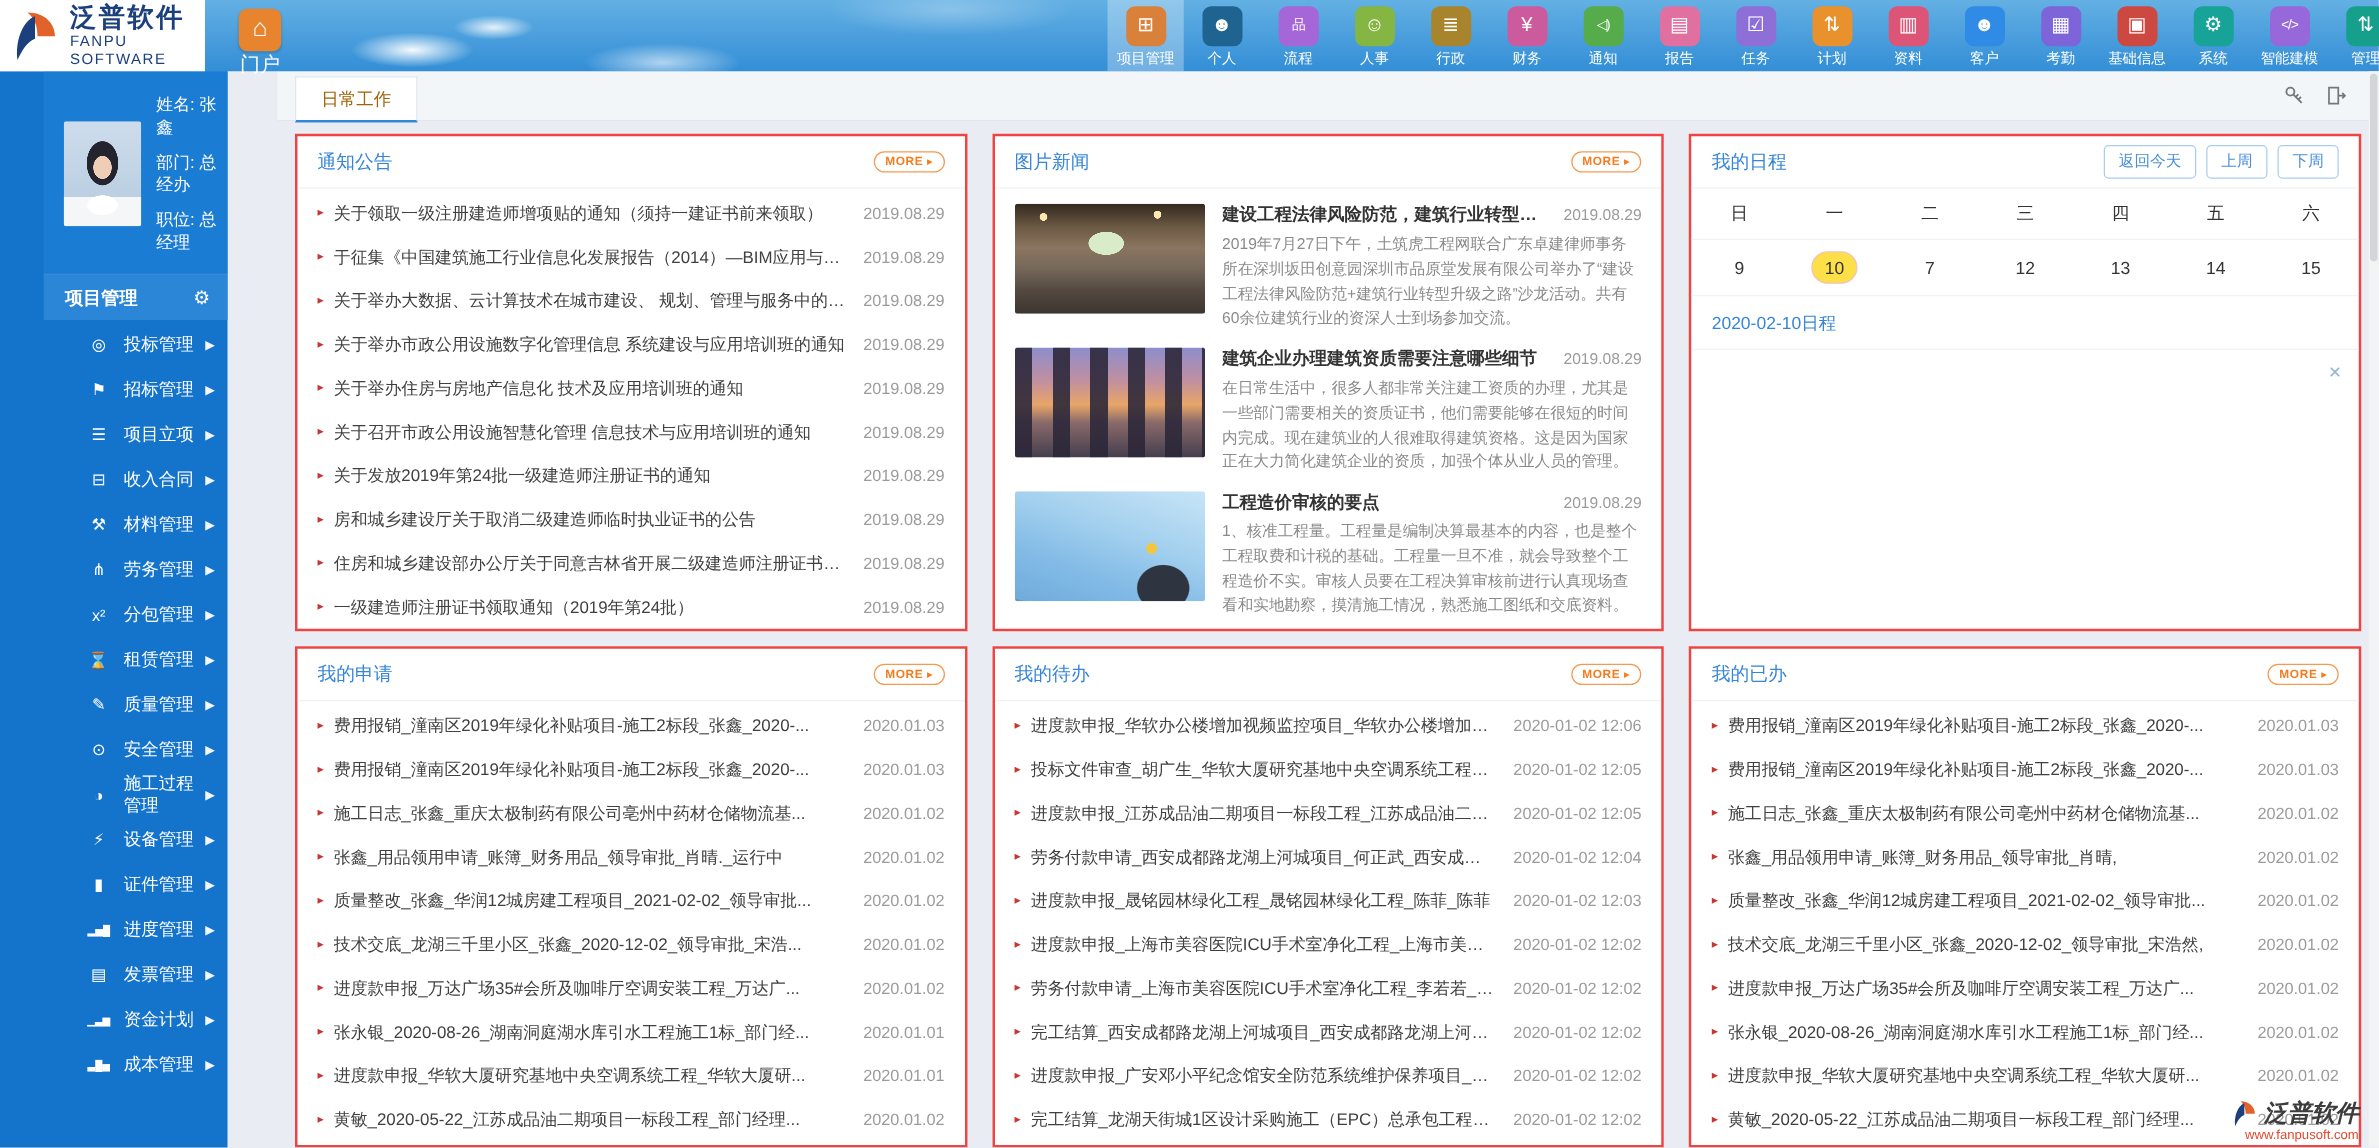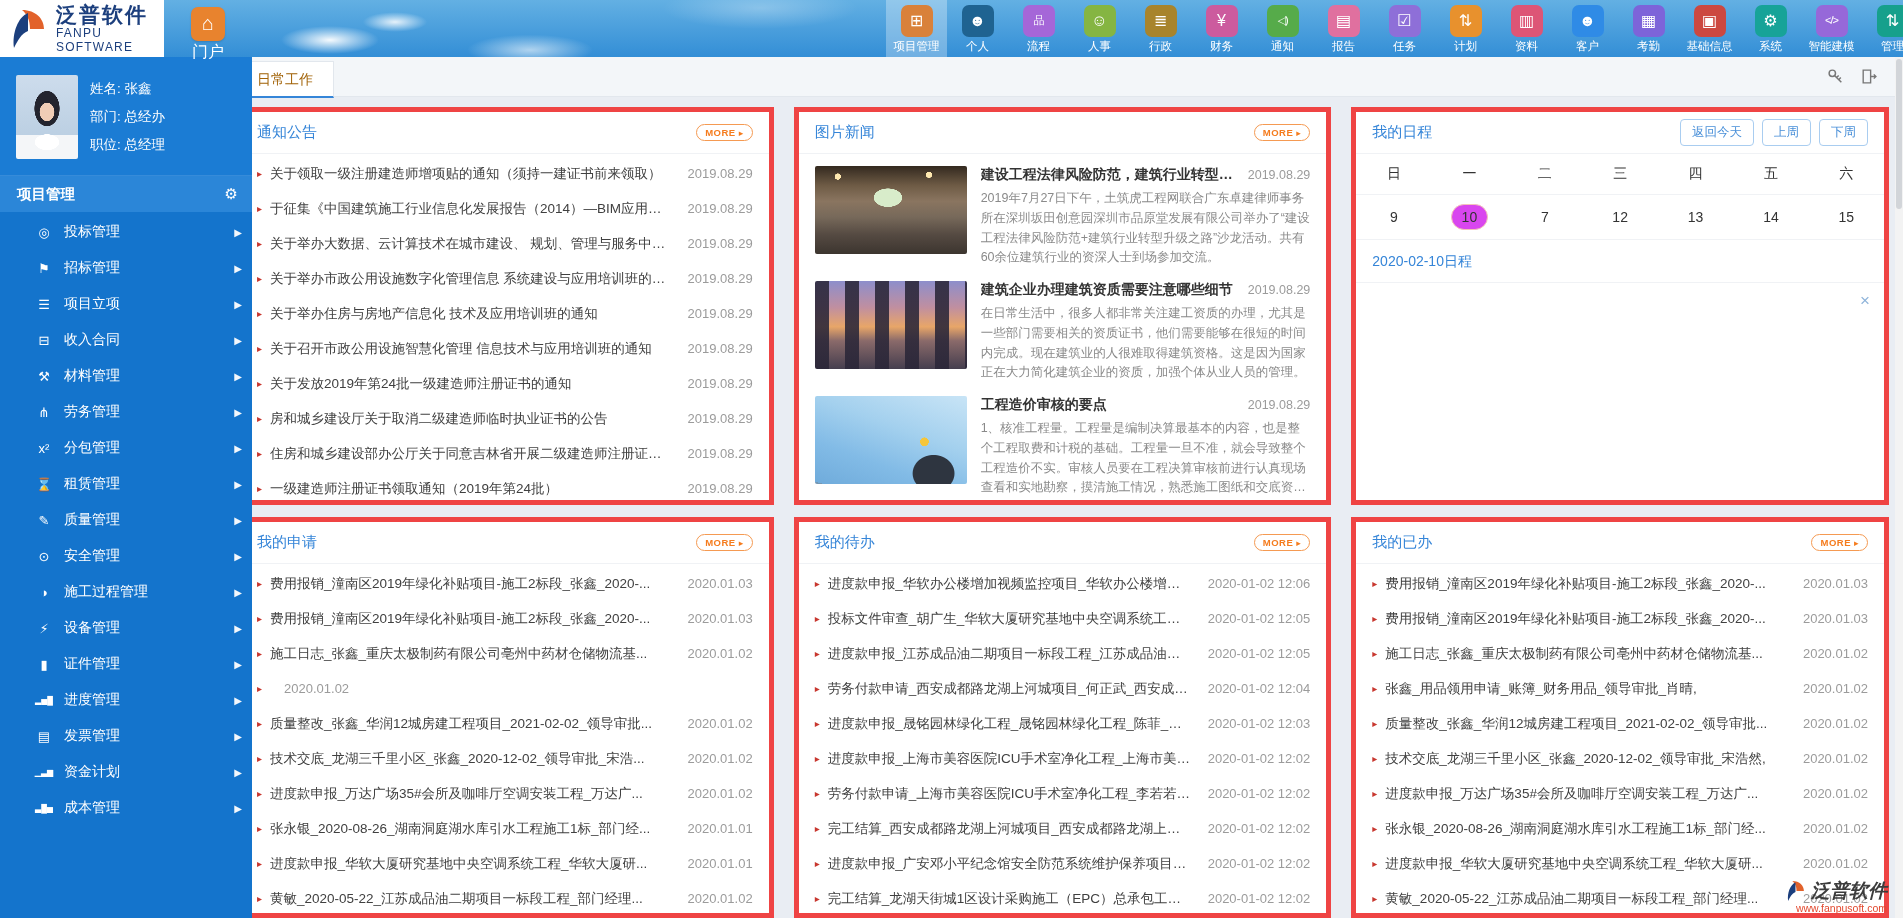--- a/index.html
+++ b/index.html
@@ -22,21 +22,21 @@
   .home-ico { width:34px; height:34px; margin:0 auto; background:#e8832e; border-radius:7px; color:#fff; font-size:20px; line-height:33px; text-align:center; box-shadow:0 1px 2px rgba(0,0,0,.15); }
   .home-label { font-size:16px; color:#fff; margin-top:1px; }
   .topnav { position:absolute; right:-20px; top:0; height:57px; display:flex; }
   .nav-item { width:61px; height:57px; padding-top:5px; text-align:center; cursor:pointer; }
   .nav-item.active { background:rgba(255,255,255,.30); }
   .nav-ico { display:block; width:32px; height:32px; margin:0 auto; border-radius:7px; color:#fff; font-size:16px; line-height:31px; text-align:center; }
   .nav-ico.small { font-size:11px; letter-spacing:-1px; }
   .nav-label { display:block; font-size:11.5px; color:#fff; margin-top:2px; white-space:nowrap; }
 
   
-  .sidebar { position:absolute; left:0; top:57px; width:252px; height:861px; background:#1474cc; z-index:20; }
+  .sidebar { position:absolute; left:0; top:57px; width:182px; height:861px; background:#1474cc; z-index:20;padding-left:35px; }
   .profile { background:#1b7cd4; padding:18px 0 16px 16px; display:flex; gap:12px; align-items:center; border-bottom:1px solid rgba(255,255,255,.12); }
   .avatar { width:62px; height:84px; border-radius:2px; flex:none;
     background:
       radial-gradient(ellipse 20px 13px at 50% 80%, #ffffff 60%, rgba(255,255,255,0) 62%),
       linear-gradient(180deg, rgba(255,255,255,0) 72%, #f4f6f8 72%),
       radial-gradient(ellipse 12px 15px at 50% 44%, #f0cdb6 60%, rgba(240,205,182,0) 63%),
       radial-gradient(ellipse 20px 28px at 50% 40%, #23242e 62%, rgba(35,36,46,0) 64%),
       linear-gradient(180deg,#cddcec,#b5cbdf);
   }
   .profile-lines { display:flex; flex-direction:column; gap:10px; }
@@ -51,21 +51,21 @@
   .side-arrow { font-size:10px; opacity:.95; }
 
   
   .main { position:absolute; left:222px; top:57px; width:1681px; height:861px; }
   .tabbar { height:40px; background:#f3f6f9; border-bottom:1px solid #e2e7ed; position:relative; }
   .tab { position:absolute; left:14px; top:4px; height:37px; background:#fff; border:1px solid #e2e7ed; border-bottom:2px solid #3585d8; color:#a16207; font-size:14px; padding:0 20px; line-height:34px; cursor:pointer; }
   .tab-icons { position:absolute; right:26px; top:11px; display:flex; gap:16px; }
   .tab-icons svg { cursor:pointer; }
 
   .content { padding:10px 14px 0 14px; height:821px; display:grid; grid-template-columns:1fr 1fr 1fr; grid-template-rows:398px 1fr; gap:12px 20px; overflow:hidden; }
-  .panel { background:#fff; border:5px solid #ef4444; overflow:hidden; }
+  .panel { background:#fff; border:2px solid #ef4444; overflow:hidden; }
   .p-head { height:42px; display:flex; align-items:center; justify-content:space-between; padding:0 16px; border-bottom:1px solid #f0f2f5; }
   .p-title { color:#3585d8; font-size:15px; }
   .more-btn { font-size:9.5px; font-weight:bold; color:#f57c1e; border:1px solid #f59a52; border-radius:9px; padding:2px 8px; letter-spacing:.5px; cursor:pointer; }
   .more-btn::after { content:" ▸"; font-size:9px; }
 
   ul.rows { list-style:none; padding:2px 16px 0 16px; }
   ul.rows li { height:35px; display:flex; align-items:center; cursor:pointer; }
   ul.rows .blt { color:#c8372f; font-size:10px; margin-right:8px; flex:none; }
   ul.rows .txt { flex:1; font-size:13.5px; color:#404040; white-space:nowrap; overflow:hidden; text-overflow:ellipsis; }
   ul.rows .date { color:#9b9b9b; font-size:13px; margin-left:14px; flex:none; white-space:nowrap; }
@@ -93,21 +93,21 @@
   .news-date { color:#9b9b9b; font-size:12.5px; margin-left:12px; flex:none; }
   .news-text { margin-top:5px; font-size:12.5px; color:#8a8a8a; line-height:1.58; display:-webkit-box; -webkit-line-clamp:4; -webkit-box-orient:vertical; overflow:hidden; }
 
   
   .sched-btns { display:flex; gap:8px; }
   .sched-btn { background:#fff; border:1px solid #a9cdf0; color:#4a90d9; font-size:12.5px; border-radius:4px; padding:4px 11px; cursor:pointer; font-family:inherit; }
   .cal-row { display:grid; grid-template-columns:repeat(7,1fr); text-align:center; border-bottom:1px solid #f0f2f5; }
   .cal-row.wk { padding:11px 0; font-size:14px; color:#333; }
   .cal-row.dt { padding:9px 0; font-size:14px; color:#333; align-items:center; }
   .cal-day span { display:inline-block; padding:4px 10px; border:1px solid transparent; }
-  .cal-day.selected span { border-color:#f3c2ba; background:#d946ef; border-radius:14px; }
+  .cal-day.selected span { border-color:#f3c2ba; background:#fde047; border-radius:14px; }
   .sched-label { padding:13px 16px 11px 16px; color:#3585d8; font-size:14px; border-bottom:1px solid #f0f2f5; }
   .sched-area { position:relative; height:150px; }
   .sched-close { position:absolute; right:14px; top:8px; color:#8fb4da; font-size:17px; cursor:pointer; }
 
   
   .scrollbar { position:absolute; right:0; top:57px; width:8px; height:861px; background:#f3f3f3; z-index:40; }
   .scroll-thumb { position:absolute; top:2px; left:1px; width:6px; height:150px; background:#d2d5d9; border-radius:3px; }
   .watermark { position:absolute; right:16px; bottom:4px; z-index:50; text-align:right; }
   .wm-row { display:flex; align-items:center; gap:5px; justify-content:flex-end; }
   .wm-brand { font-size:19px; font-weight:bold; color:#3c3c3c; font-style:italic; }
@@ -523,20 +523,21 @@
           </li>
 
           <li>
             <span class="blt">▸</span>
             <span class="txt">施工日志_张鑫_重庆太极制药有限公司亳州中药材仓储物流基...</span>
             <span class="date">2020.01.02</span>
           </li>
 
           <li>
             <span class="blt">▸</span>
+            <span class="txt">张鑫_用品领用申请_账簿_财务用品_领导审批_肖晴._运行中</span>
             <span class="date">2020.01.02</span>
           </li>
 
           <li>
             <span class="blt">▸</span>
             <span class="txt">质量整改_张鑫_华润12城房建工程项目_2021-02-02_领导审批...</span>
             <span class="date">2020.01.02</span>
           </li>
 
           <li>

